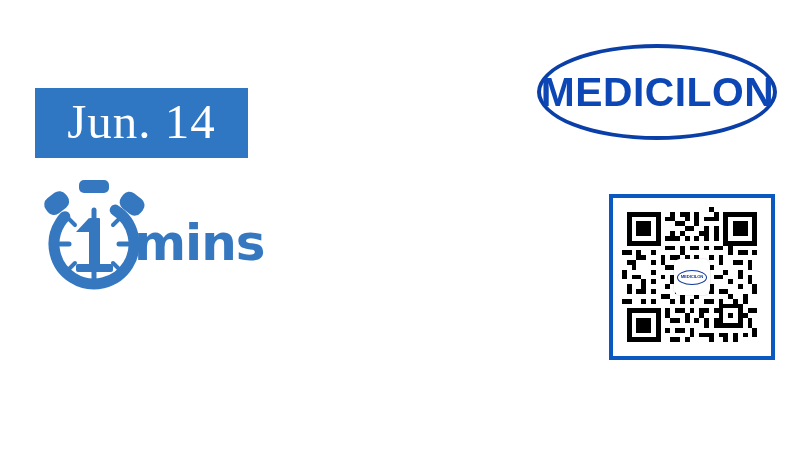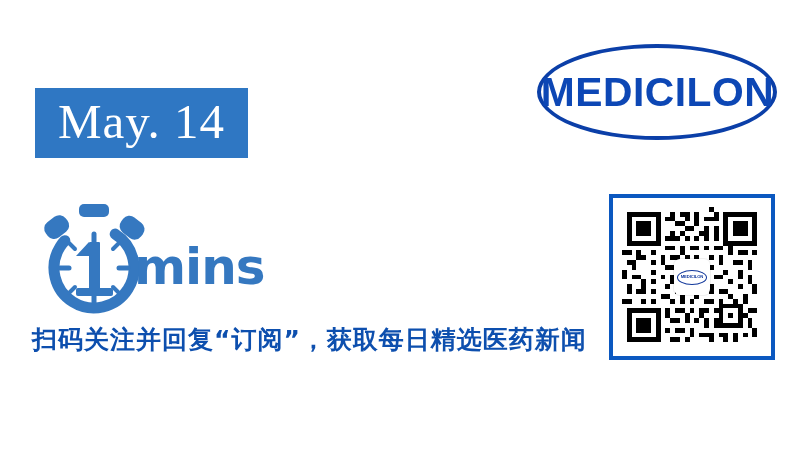--- a/index.html
+++ b/index.html
@@ -63,21 +63,21 @@
     line-height: 1;
     letter-spacing: 1px;
     white-space: nowrap;
     padding-bottom: 4px;
   }
 
   
   .headline {
     position: absolute;
     left: 36px;
-    top: 204px;
+    top: 180px;
     width: 530px;
     height: 112px;
     text-align: center;
   }
   .clock-icon {
     position: absolute;
     left: 0px;
     top: 0px;
     width: 118px;
     height: 112px;
@@ -195,21 +195,21 @@
 </head>
 <body>
 
 <div id="poster">
 
   <div class="brand-logo">
     <span class="brand-logo-text">MEDICILON</span>
   </div>
 
   <div class="date-badge">
-    <span class="date-badge-text">May. 14</span>
+    <span class="date-badge-text">Jun. 14</span>
   </div>
 
   <div class="headline">
 
     <div class="clock-icon">
       <svg viewBox="0 0 118 112" xmlns="http://www.w3.org/2000/svg" aria-hidden="true">
 
         <rect x="43" y="0" width="30" height="13" rx="5" fill="#3578C0"></rect>
 
         <rect x="8" y="14" width="25" height="19" rx="8" fill="#3578C0" transform="rotate(-38 20 23)"></rect>
@@ -236,21 +236,20 @@
           <polygon points="53,38 53,52 40,52"></polygon>
           <rect x="40" y="84" width="37" height="8" rx="2"></rect>
         </g>
       </svg>
     </div>
 
     <span class="mins-word">mins</span>
 
   </div>
 
-  <div class="subtitle">扫码关注并回复“订阅”，获取每日精选医药新闻</div>
 
   <div class="qr-frame">
     <div class="qr-canvas">
       <svg viewBox="0 0 29 29" xmlns="http://www.w3.org/2000/svg" shape-rendering="crispEdges" aria-hidden="true">
         <rect width="29" height="29" fill="#ffffff"></rect>
         <g fill="#000000">
 
           <rect x="1" y="1" width="7" height="1"></rect>
             <rect x="1" y="7" width="7" height="1"></rect>
           <rect x="1" y="1" width="1" height="7"></rect>

